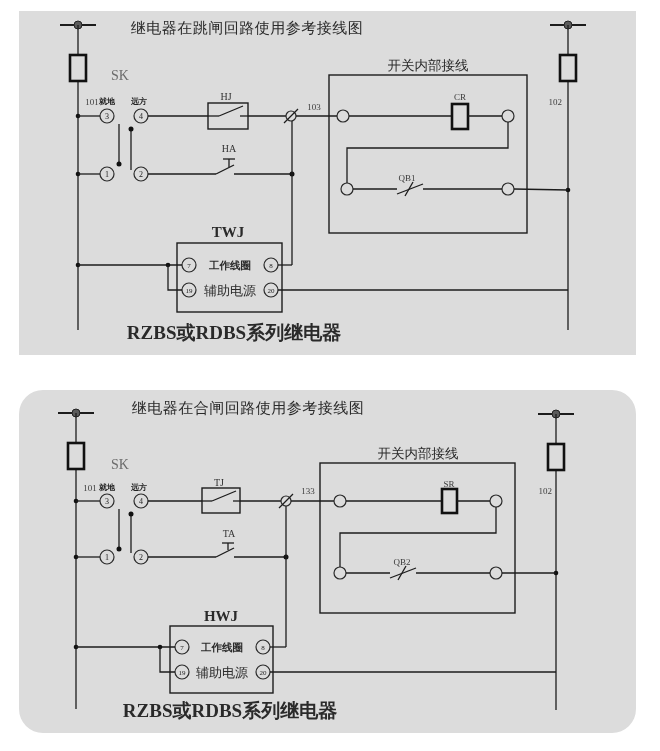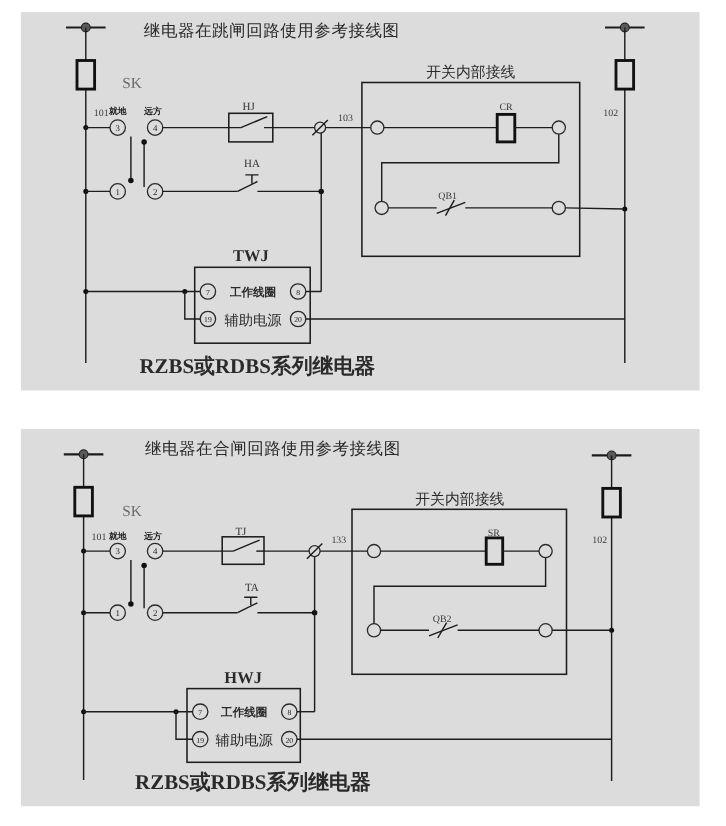--- a/index.html
+++ b/index.html
@@ -147,21 +147,21 @@
         <circle class="dot" cx="168" cy="265" r="2.3"></circle>
         <polyline class="wire" points="168,265 168,290 182,290"></polyline>
         <line class="wire" x1="278" y1="265" x2="292" y2="265"></line>
         <line class="wire" x1="278" y1="290" x2="568" y2="290"></line>
       </g>
 
       <text x="234" y="339" text-anchor="middle" class="t-caption">RZBS或RDBS系列继电器</text>
     </svg>
   </section>
 
-  <section class="panel" style="top:390px;height:343px;">
+  <section class="panel" style="top:390px;height:343px;border-radius:24px;">
     <svg viewBox="19 390 617 343" width="617" height="343">
 
       <text x="248" y="413" text-anchor="middle" class="t-title">继电器在合闸回路使用参考接线图</text>
 
       <g>
         <line class="thick" x1="58" y1="413" x2="94" y2="413"></line>
         <circle class="busdot" cx="76" cy="413" r="4"></circle>
         <line class="wire" x1="76" y1="413" x2="76" y2="709"></line>
         <rect class="fuse" x="68" y="443" width="16" height="26"></rect>
         <circle class="dot" cx="76" cy="501" r="2.3"></circle>

